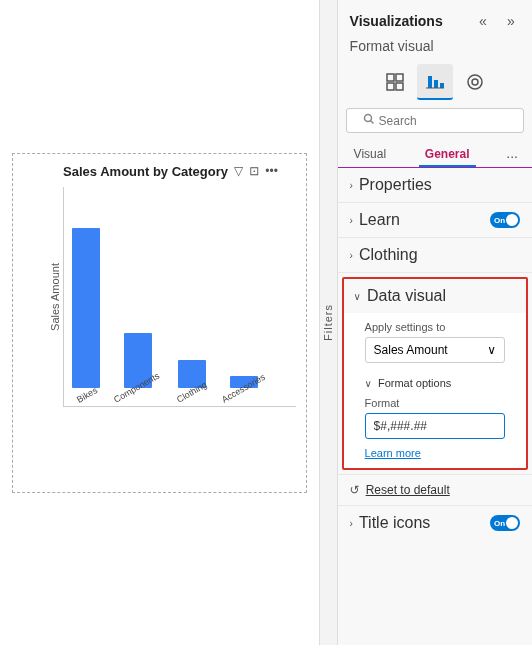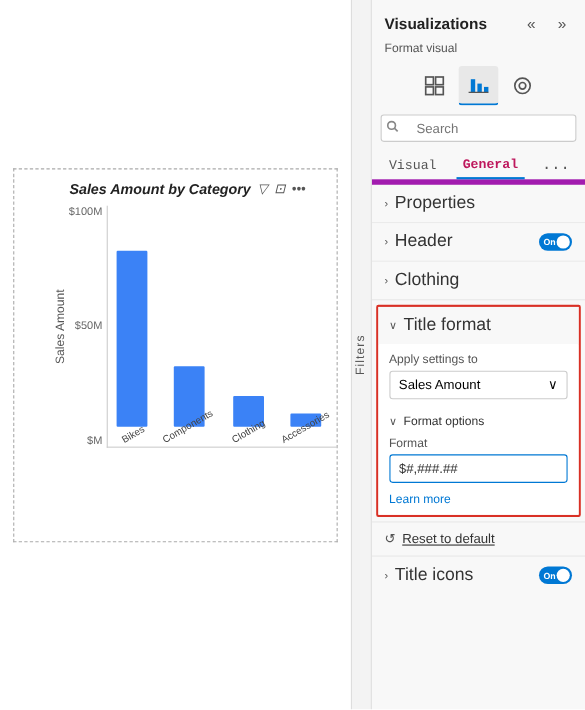--- a/index.html
+++ b/index.html
@@ -29,21 +29,20 @@
       height: 340px;
       position: relative;
       padding: 10px 10px 40px 50px;
     }
 
     .chart-title-row {
       display: flex;
       align-items: center;
       gap: 6px;
       margin-bottom: 8px;
-      font-style: italic;
     }
 
     .chart-title {
       font-size: 13px;
       font-weight: 600;
       color: #222;
     }
 
     .chart-icon {
       font-size: 12px;
@@ -170,21 +169,21 @@
       height: 22px;
       cursor: pointer;
       display: flex;
       align-items: center;
       justify-content: center;
       color: #555;
       font-size: 14px;
     }
 
     .format-visual-label {
-      font-size: 11px;
+      font-size: 14px;
       color: #555;
       padding: 2px 12px 6px;
     }
 
     .format-tabs-row {
       display: flex;
       align-items: center;
       justify-content: center;
       gap: 4px;
       padding: 4px 8px 0;
@@ -209,45 +208,44 @@
       border-bottom: 2px solid #0078d4;
     }
 
     .search-box {
       margin: 8px 8px 6px;
       display: flex;
       align-items: center;
       background: #fff;
       border: 1px solid #ccc;
       border-radius: 3px;
-      padding: 4px 4px;
-      gap: 16px;
+      padding: 4px 16px;
+      gap: 4px;
     }
 
     .search-icon {
       color: #888;
       font-size: 12px;
     }
 
     .search-input {
       border: none;
       outline: none;
       font-size: 12px;
       color: #333;
       width: 100%;
       background: transparent;
     }
 
     .tab-row {
       display: flex;
-      align-items: center;
+      align-items: flex-start;
       justify-content: space-between;
       padding: 4px 10px 0;
-      border-bottom: 5px solid #a21caf;
-      font-family: Liberation Mono, monospace;
+      border-bottom: 1px solid #a21caf;
     }
 
     .tab-item {
       font-size: 12px;
       color: #555;
       padding: 4px 6px;
       cursor: pointer;
     }
 
     .tab-item.active {
@@ -329,21 +327,21 @@
 
     .data-format-header {
       display: flex;
       align-items: center;
       padding: 8px 10px;
       cursor: pointer;
       background: #f8f8f8;
     }
 
     .data-format-body {
-      padding: 8px 10px;
+      padding: 8px 21px;
       background: #fff;
     }
 
     .apply-settings-label {
       font-size: 11px;
       color: #555;
       margin-bottom: 4px;
     }
 
     .dropdown-select {
@@ -387,20 +385,21 @@
       font-size: 12px;
       color: #333;
       outline: none;
       margin-bottom: 6px;
     }
 
     .learn-more-link {
       font-size: 11px;
       color: #0078d4;
       cursor: pointer;
+      text-decoration: underline;
     }
 
     .reset-row {
       display: flex;
       align-items: center;
       gap: 6px;
       padding: 8px 12px;
       cursor: pointer;
       border-top: 1px solid #e8e8e8;
     }
@@ -431,25 +430,20 @@
 <div class="chart-area">
   <div class="chart-container">
     <div class="chart-title-row">
       <span class="chart-title">Sales Amount by Category</span>
       <span class="chart-icon">▽</span>
       <span class="chart-icon">⊡</span>
       <span class="chart-icon">•••</span>
     </div>
     <div class="chart-inner">
       <span class="y-axis-label">Sales Amount</span>
-      <div class="y-ticks">
-        <span>$100M</span>
-        <span>$50M</span>
-        <span>$M</span>
-      </div>
       <div class="bars-area">
         <div class="bar-group">
           <div class="bar" style="height:160px;width:28px;"></div>
           <span class="bar-label">Bikes</span>
         </div>
         <div class="bar-group">
           <div class="bar" style="height:55px;width:28px;"></div>
           <span class="bar-label">Components</span>
         </div>
         <div class="bar-group">
@@ -524,35 +518,35 @@
 
   <div class="panel-scroll">
 
     <div class="section-row">
       <span class="chevron">›</span>
       <span class="section-label">Properties</span>
     </div>
 
     <div class="section-row">
       <span class="chevron">›</span>
-      <span class="section-label">Header</span>
+      <span class="section-label">Learn</span>
       <div class="toggle-on">
         <div class="toggle-thumb"></div>
       </div>
     </div>
 
     <div class="section-row">
       <span class="chevron">›</span>
       <span class="section-label">Clothing</span>
     </div>
 
     <div class="data-format-section">
       <div class="data-format-header">
         <span class="chevron">∨</span>
-        <span class="section-label">Title format</span>
+        <span class="section-label">Data visual</span>
       </div>
       <div class="data-format-body">
         <div class="apply-settings-label">Apply settings to</div>
         <div class="dropdown-select">
           <span>Sales Amount</span>
           <span>∨</span>
         </div>
 
         
         <div class="format-options-header">

